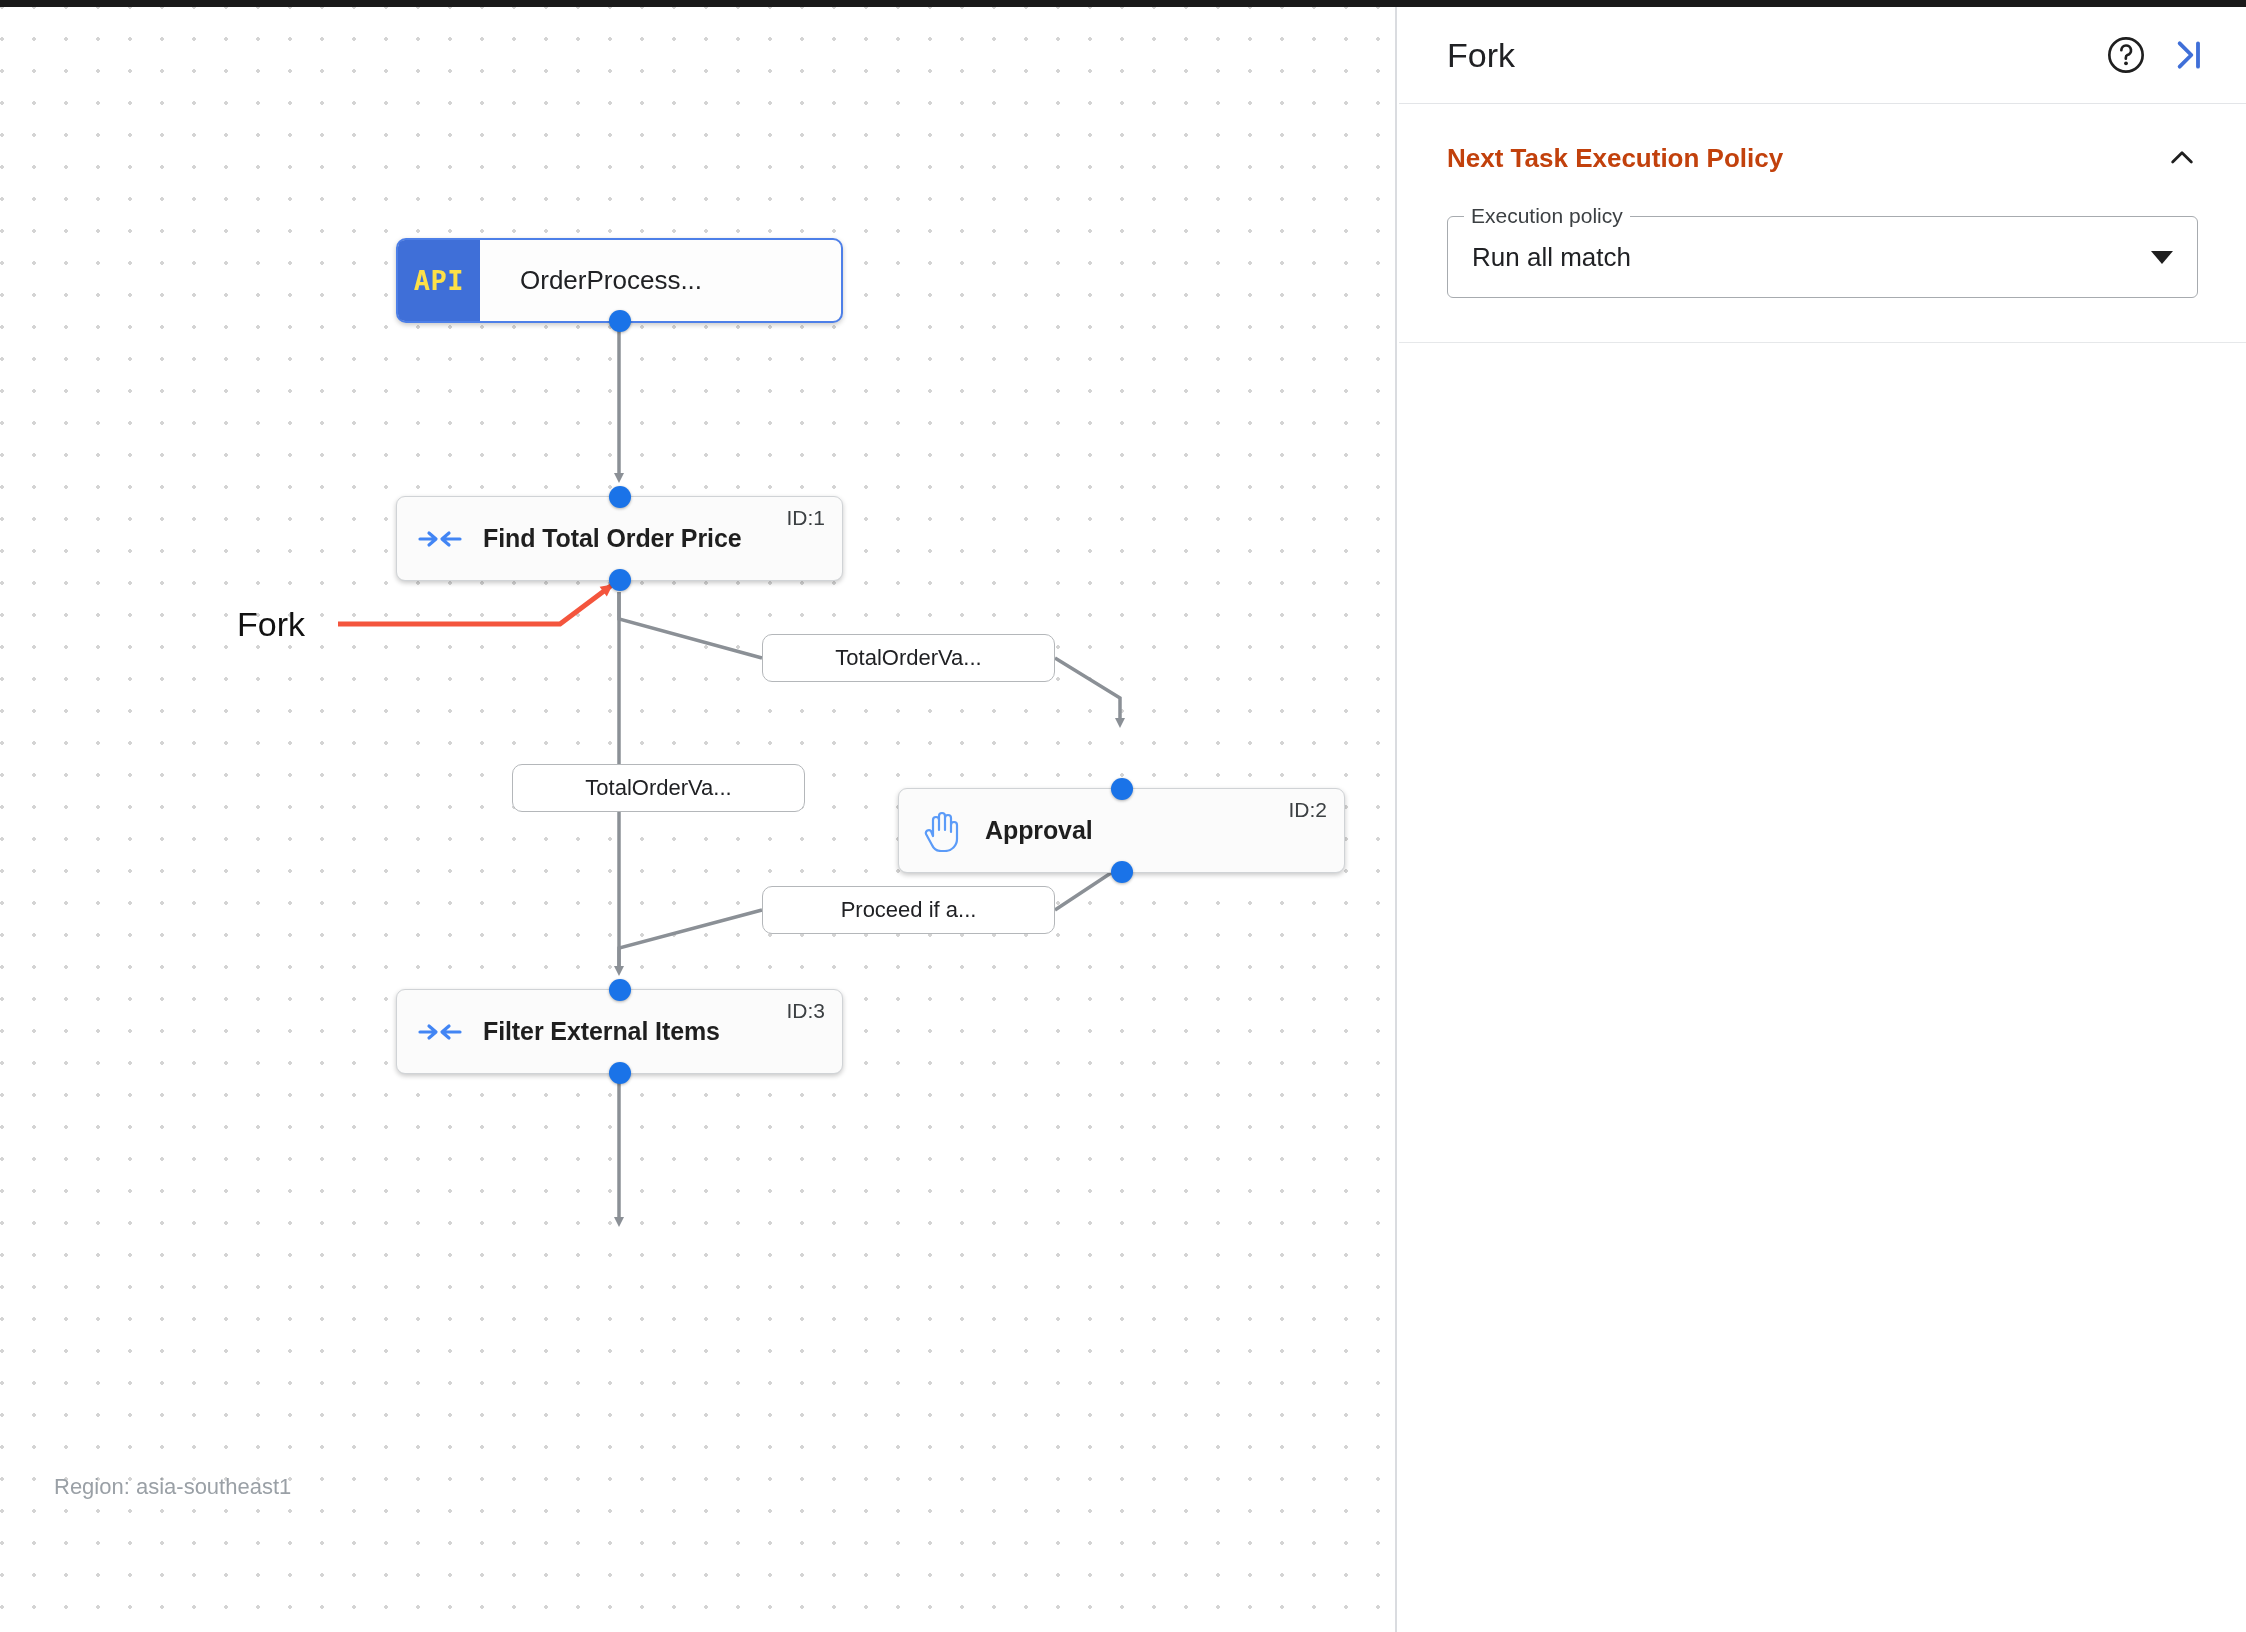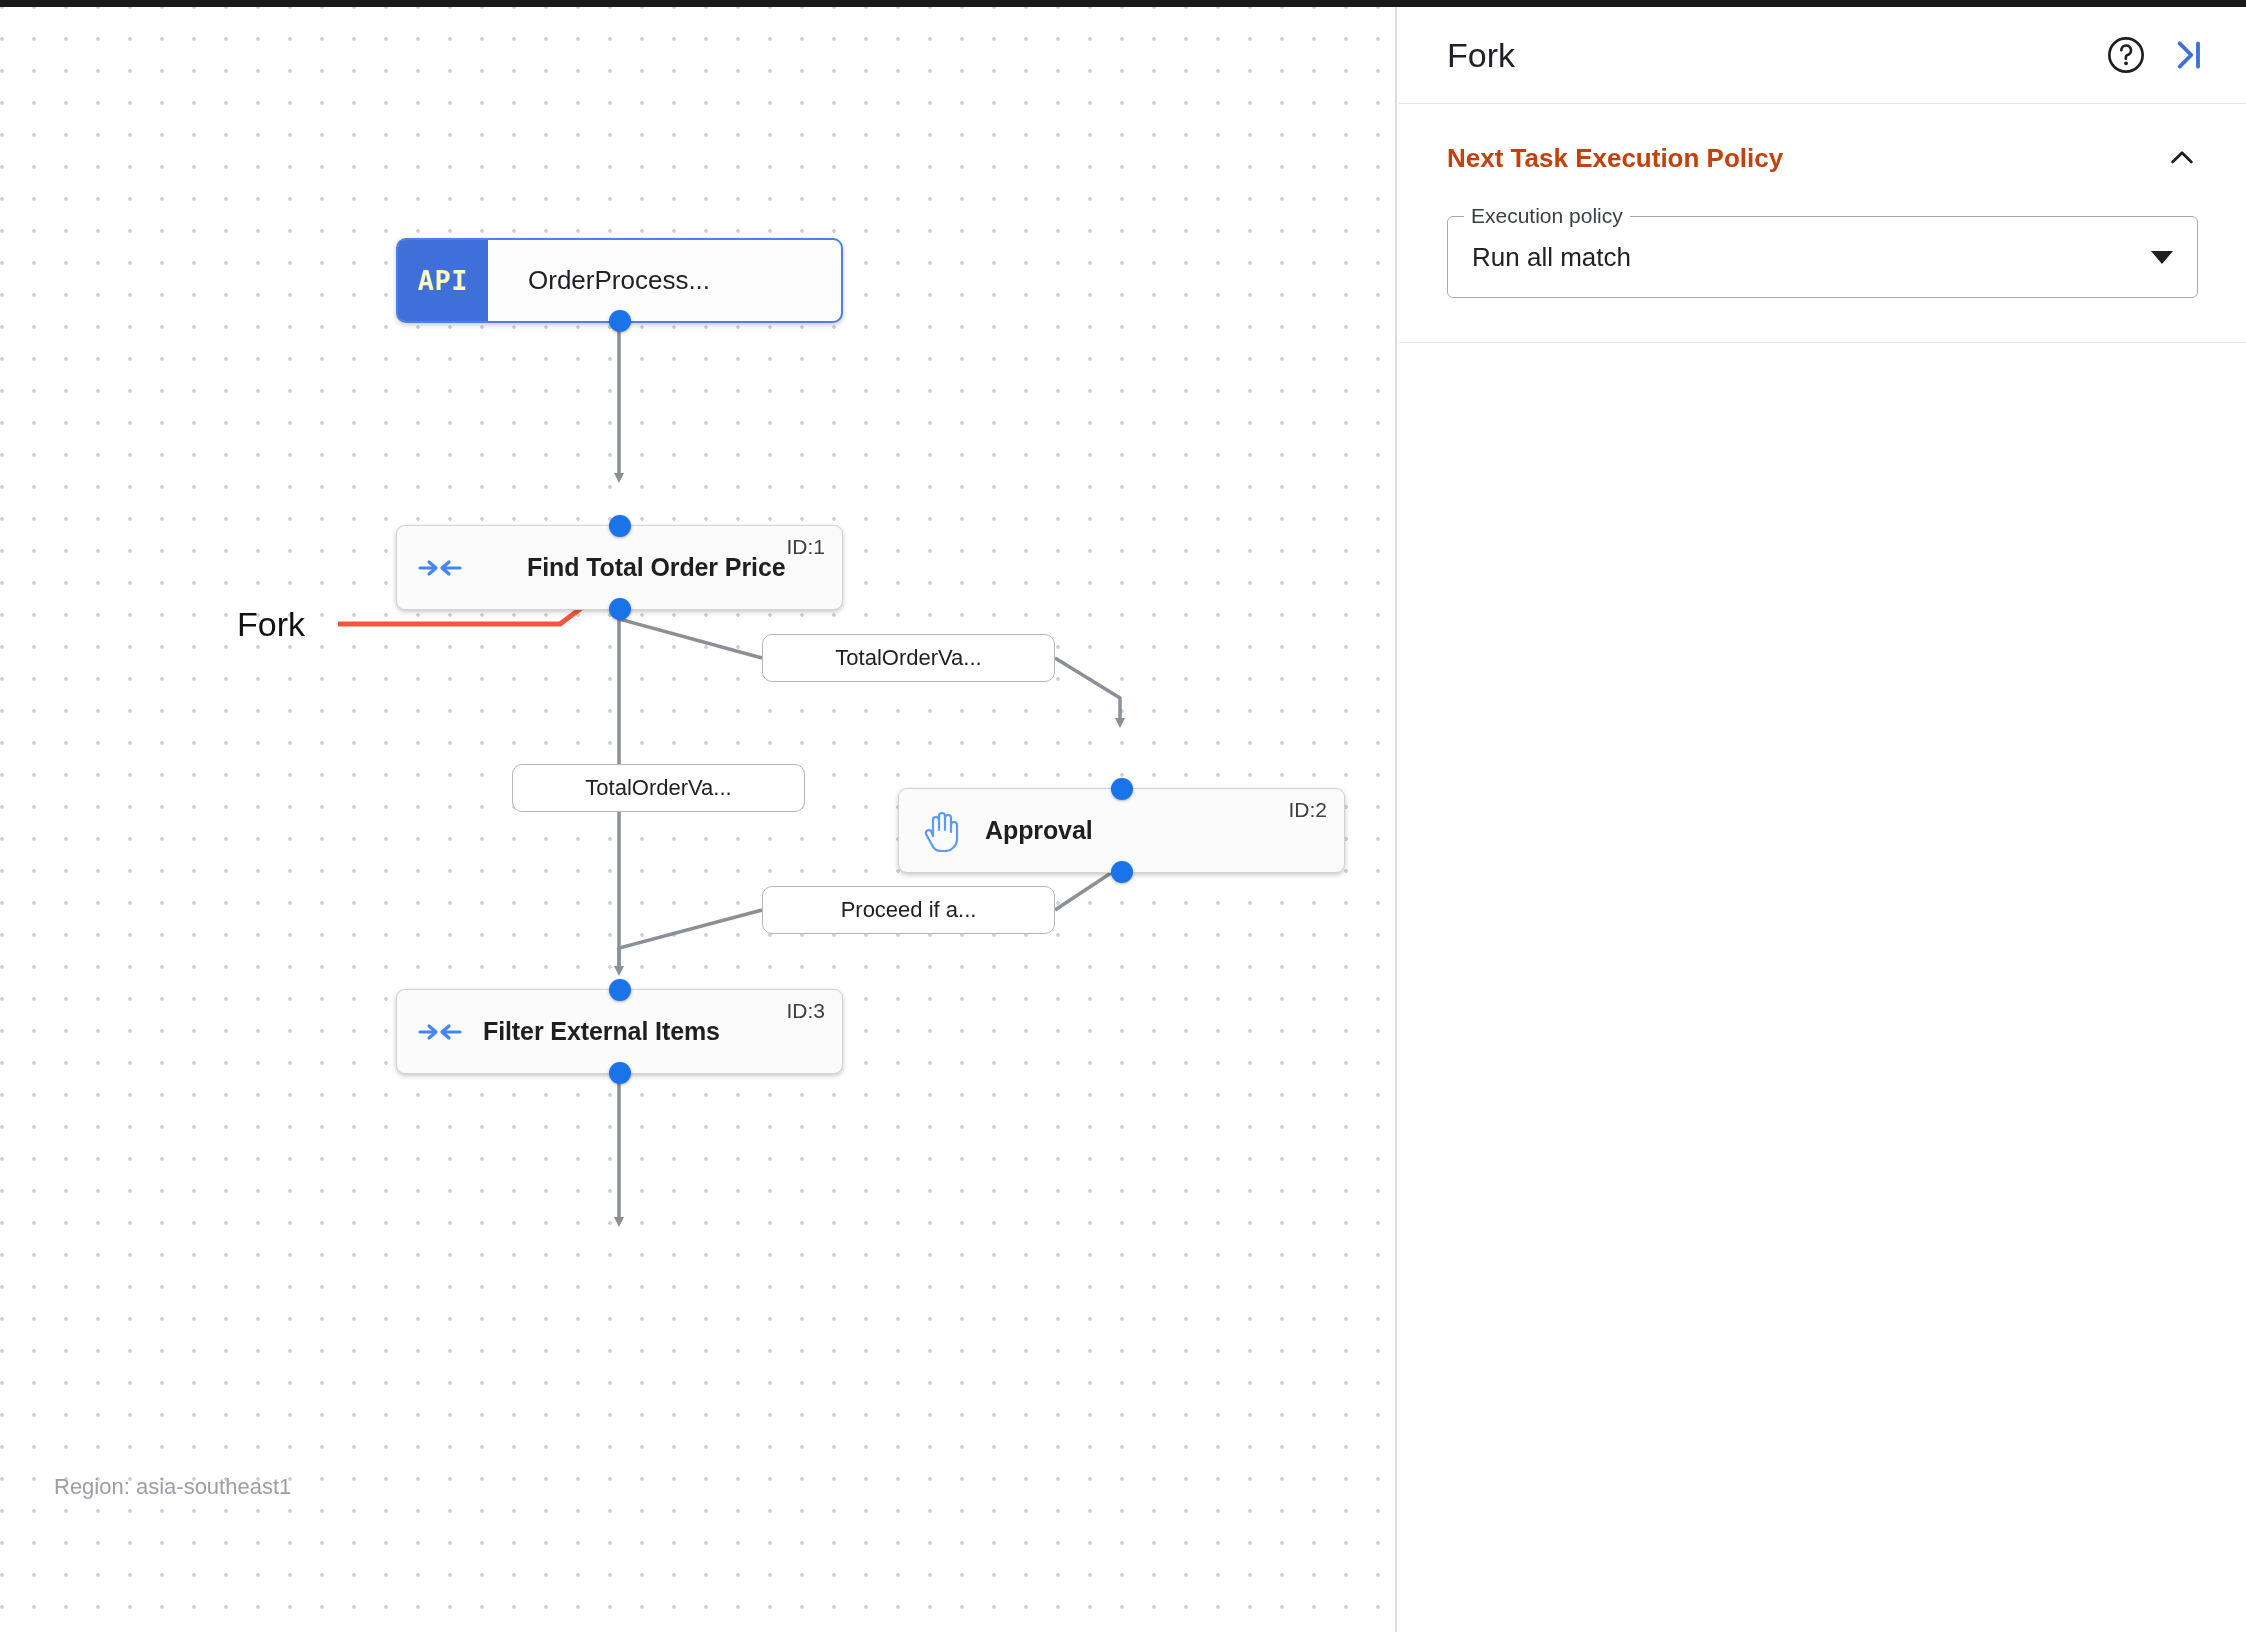--- a/index.html
+++ b/index.html
@@ -41,34 +41,34 @@
     overflow: visible;
   }
   .node-api {
     left: 396px; top: 231px; width: 447px; height: 85px;
     border: 2px solid #4d7fe8;
     border-radius: 10px;
     background: #fdfdfd;
     padding: 0;
   }
   .api-badge {
-    width: 90px; height: 100%;
+    width: 82px; height: 100%;
     background: #3f6fd8;
     border-radius: 7px 0 0 7px;
     display: flex; align-items: center; justify-content: center;
-    color: #fef9c3; font-family: "DejaVu Sans Mono", monospace;
+    color: #fde047; font-family: "DejaVu Sans Mono", monospace;
     font-size: 27px; font-weight: 700; letter-spacing: 0.5px;
   }
   .api-title {
     flex: 1; padding-left: 40px;
     font-size: 26px; color: #202124; font-weight: 400;
   }
 
   .node-task { width: 447px; height: 85px; }
-  .n1 { left: 396px; top: 518px; gap: 44px; }
+  .n1 { left: 396px; top: 489px; }
   .n2 { left: 898px; top: 733px; margin-top: 48px; }
   .n3 { left: 396px; top: 982px; }
   .n4 { left: 396px; top: 1233px; }
 
   .task-icon {
     width: 86px; display: flex; align-items: center; justify-content: center;
     color: #4285f4;
   }
   .task-label {
     font-size: 25px; font-weight: 700; color: #1f1f1f;

